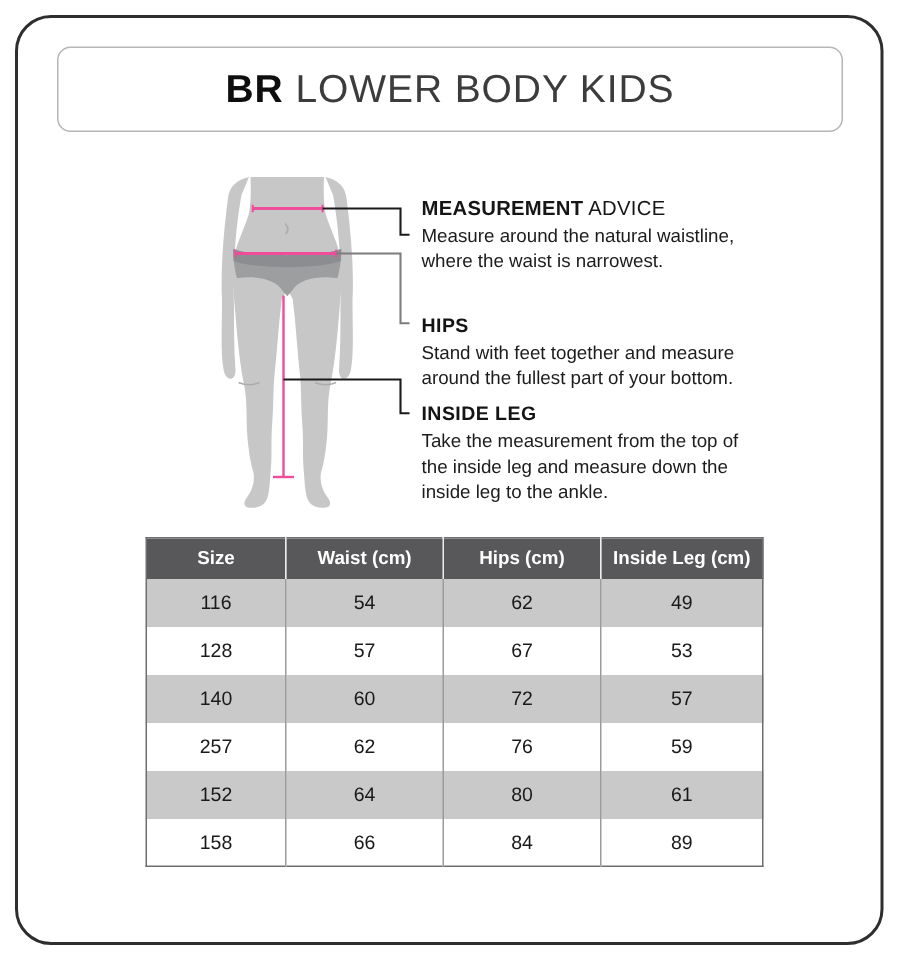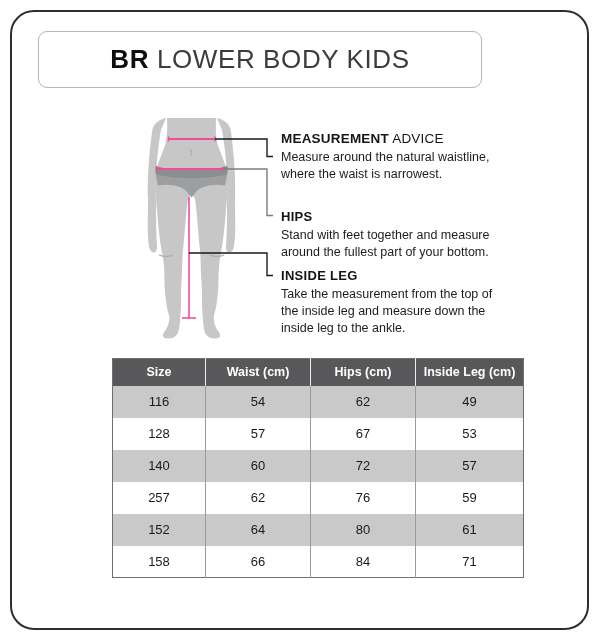--- a/index.html
+++ b/index.html
@@ -13,21 +13,21 @@
     overflow: hidden;
   }
   .page-border {
     position: absolute; left: 10px; top: 10px;
     width: 579px; height: 620px;
     border: 2px solid #2e2e2e;
     border-radius: 24px;
   }
   .title-box {
     position: absolute; left: 38px; top: 31px;
-    width: 444px; height: 57px;
+    width: 524px; height: 57px;
     border: 1px solid #b6b6b6;
     border-radius: 9px;
     display: flex; align-items: center; justify-content: center;
     background: #fff;
   }
   .title {
     font-size: 26px; letter-spacing: 0.6px;
     font-weight: 400; color: #3c3c3c;
     white-space: nowrap;
   }
@@ -58,21 +58,20 @@
   .advice-waist { top: 149px; }
   .advice-hips  { top: 209px; }
   .advice-leg   { top: 268px; }
 
   .size-table {
     position: absolute; left: 97px; top: 358px;
     width: 411px;
     border-collapse: collapse;
     table-layout: fixed;
     border: 1px solid #6e6e70;
-    margin-left: 15px;
   }
   .size-table col.c1 { width: 93px; }
   .size-table col.c2 { width: 105px; }
   .size-table col.c3 { width: 105px; }
   .size-table col.c4 { width: 108px; }
   .size-table th {
     background: #58585a;
     color: #ffffff;
     font-size: 12.5px; font-weight: 700;
     height: 27px;
@@ -220,16 +219,16 @@
       <tr>
         <td>152</td>
         <td>64</td>
         <td>80</td>
         <td>61</td>
       </tr>
       <tr>
         <td>158</td>
         <td>66</td>
         <td>84</td>
-        <td>71</td>
+        <td>89</td>
       </tr>
     </tbody>
 </table>
 
 </body></html>

